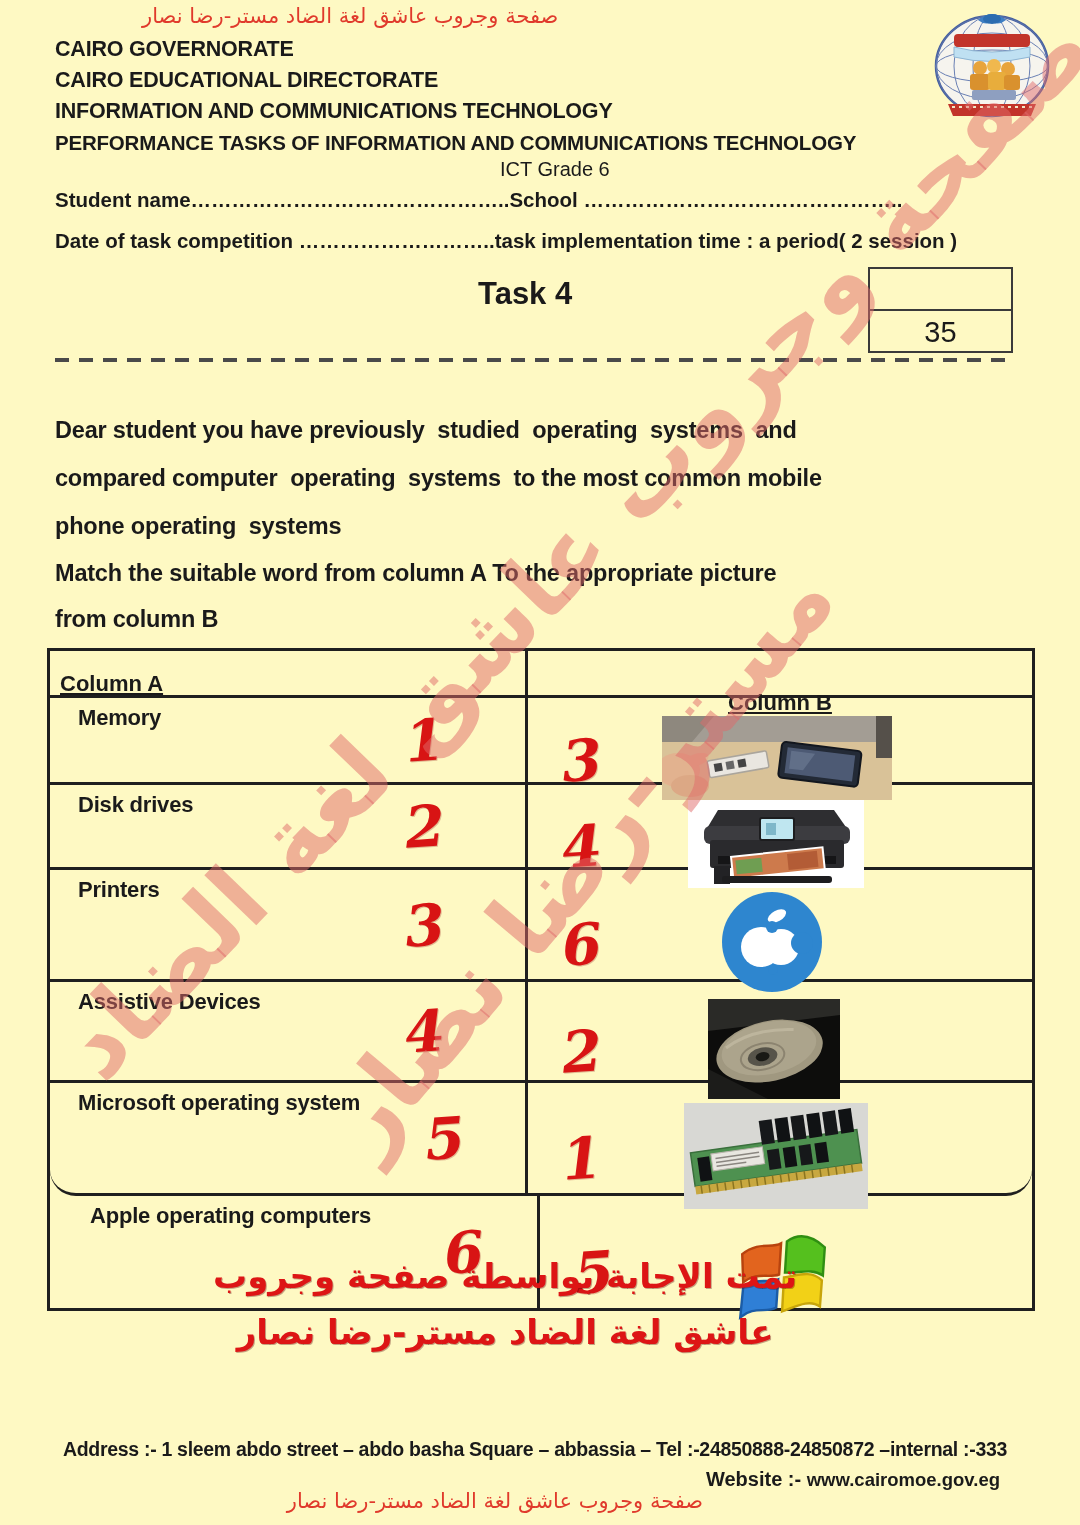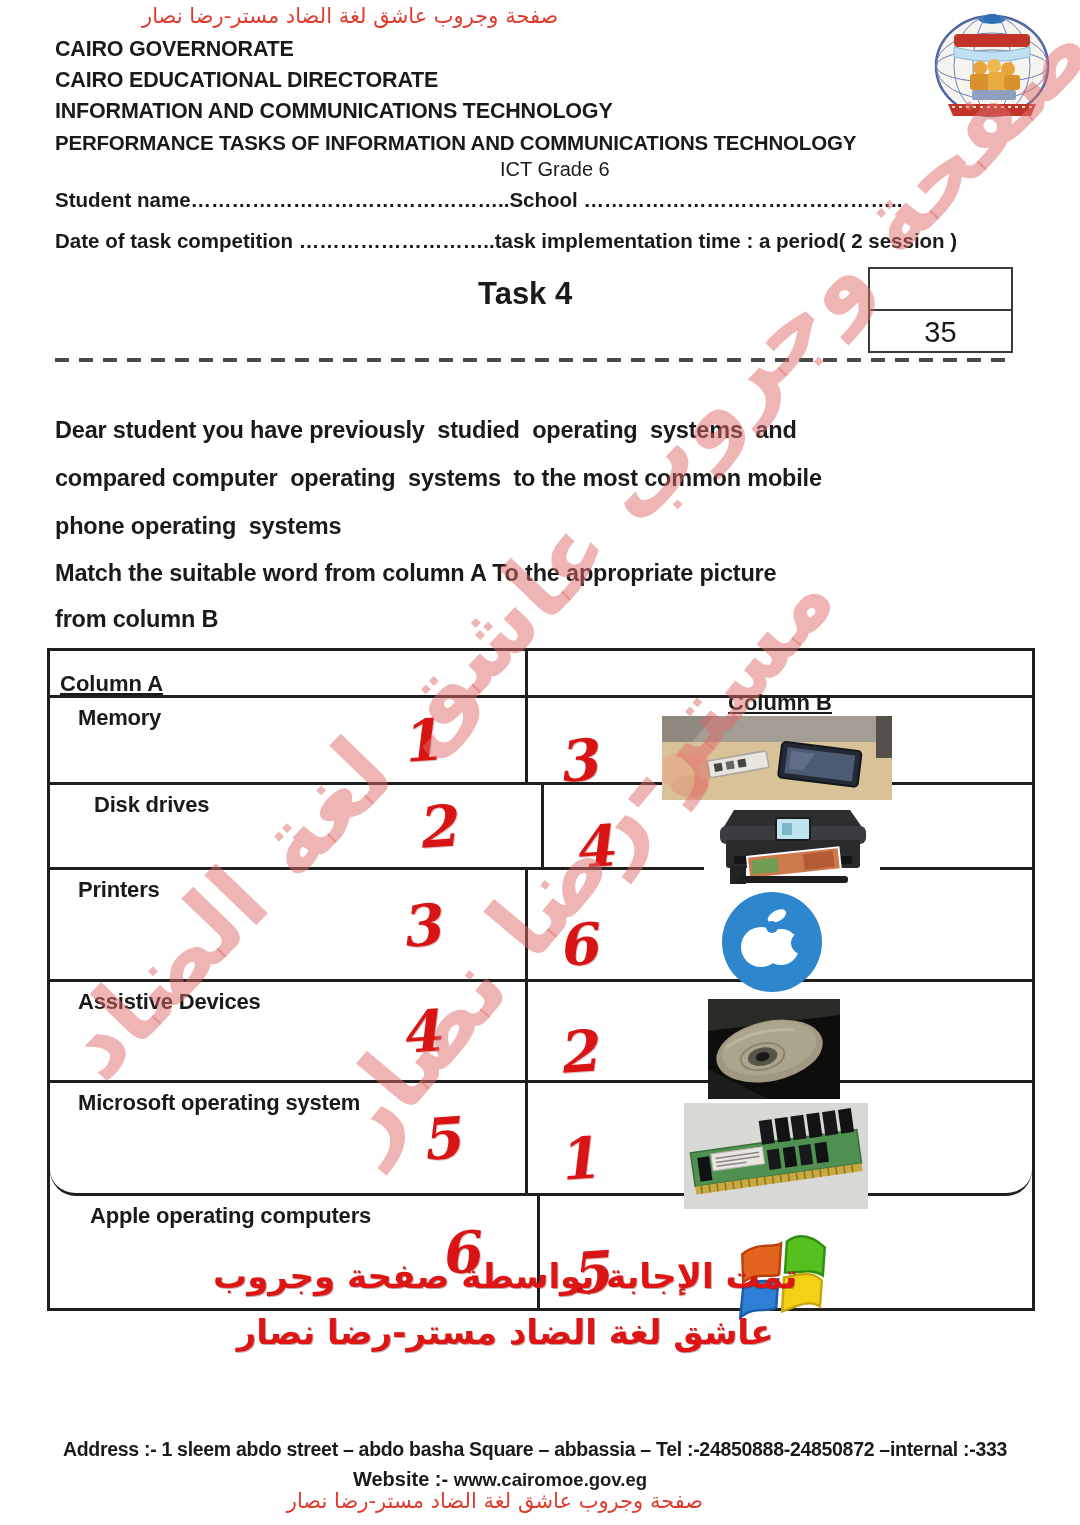--- a/index.html
+++ b/index.html
@@ -1,19 +1,19 @@
 <!DOCTYPE html>
 <html><head>
 <meta charset="utf-8">
 <style>
   * { margin:0; padding:0; box-sizing:border-box; }
   html,body { background:#e8e8e8; }
   .page {
     position:relative; width:1080px; height:1525px; margin:0 auto;
-    background:#ffffff; overflow:hidden;
+    background:#fef9c3; overflow:hidden;
     font-family:"Liberation Sans","DejaVu Sans",sans-serif; color:#1a1a1a;
   }
   
   .wm-top { position:absolute; left:142px; top:4px; font-size:21px; color:#e03a2c;
             direction:rtl; font-family:"DejaVu Sans",sans-serif; }
   
   .header-block { position:absolute; left:55px; top:34px; font-weight:bold; letter-spacing:-0.2px; }
   .header-line { font-size:21.5px; line-height:31px; }
   .header-line.l4 { font-size:20.5px; }
   .grade-line { position:absolute; left:500px; top:158px; font-size:20px; font-weight:normal; }
@@ -38,21 +38,21 @@
   .match-table { position:absolute; left:47px; top:648px; width:988px; border:3px solid #1f1f1f;text-decoration:underline; }
   .t-row { display:grid; grid-template-columns:478px 1fr; border-bottom:3px solid #1f1f1f; }
   .t-row:last-child { border-bottom:none;padding-left:12px; }
   .cell-a { position:relative; border-right:3px solid #1f1f1f; }
   .cell-b { position:relative;margin-top:39px; }
   .t-head { height:47px; }
   .t-head .cell-a { display:flex; align-items:center; padding-left:10px;
                     font-size:22px; font-weight:bold; }
   .t-head .cell-b { display:flex; align-items:center; justify-content:center;
                     font-size:22px; font-weight:bold; }
-  .r0 { height:87px; } .r1 { height:85px;padding-left:16px; } .r2 { height:112px; }
+  .r0 { height:87px; } .r1 { height:85px; } .r2 { height:112px; }
   .r3 { height:101px; } .r4 { height:113px;border-radius:26px; } .r5 { height:112px; }
   .row-label { position:absolute; left:28px; top:7px; font-size:22px; font-weight:bold;
                letter-spacing:-0.2px; white-space:nowrap; }
   .hand-num { position:absolute; top:50%; transform:translateY(-50%) rotate(-4deg);
               font-family:"DejaVu Serif",serif; font-style:italic; font-weight:bold;
               font-size:57px; color:#d81414; line-height:1;
               text-shadow:1px 1px 0 rgba(140,0,0,0.25); }
   .a-num { left:355px; }
   .b-num { left:34px; }
   .img-wrap { position:absolute; top:50%; transform:translateY(-50%); z-index:2; }
@@ -65,21 +65,21 @@
   .wm-diag { position:absolute; white-space:nowrap; direction:rtl; z-index:5;
              font-family:"DejaVu Sans",sans-serif; font-weight:bold;
              color:rgba(224,106,106,0.50); pointer-events:none; }
   .wm1 { left:118px; top:990px; font-size:95px; transform:rotate(-46deg);
          transform-origin:0 100%; }
   .wm2 { left:388px; top:1062px; font-size:95px; transform:rotate(-50deg);
          transform-origin:0 100%; }
   
   .footer-address { position:absolute; left:20px; top:1438px; width:1030px; text-align:center;
                     font-size:19.5px; font-weight:bold; letter-spacing:-0.3px; }
-  .footer-website { position:absolute; left:0; top:1468px; width:1000px; text-align:center;
+  .footer-website { position:absolute; left:0; top:1468px; width:1000px; text-align:right;
                     font-size:20px; font-weight:bold; }
   .footer-website .url { font-size:18.5px; }
   .footer-ar { position:absolute; left:0; top:1489px; width:990px; text-align:center;
                font-size:21px; color:#e03a2c; direction:rtl;
                font-family:"DejaVu Sans",sans-serif; }
   
   .logo { position:absolute; left:928px; top:6px; }
 </style>
 </head>
 <body>

